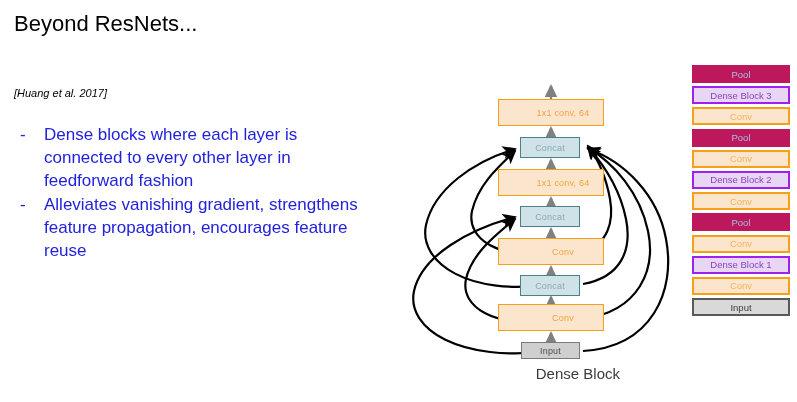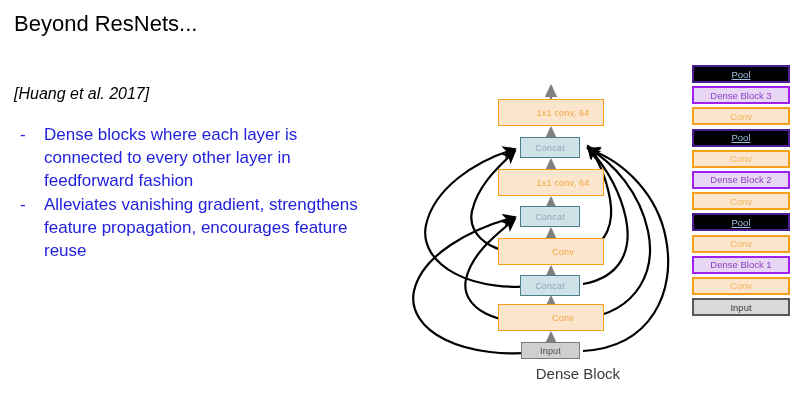--- a/index.html
+++ b/index.html
@@ -24,21 +24,21 @@
     font-size: 22px; line-height: 26px;
     color: #000; white-space: nowrap;
   }
   .title-line2 {
     position: absolute; left: 14px; top: 46px;
     font-size: 25px; line-height: 30px;
     color: #000; white-space: nowrap;
   }
   .citation {
     position: absolute; left: 14px; top: 85px;
-    font-size: 16px; line-height: 15px;
+    font-size: 11px; line-height: 15px;
     font-style: italic; color: #000; white-space: nowrap;
   }
 
   
   .bullets {
     position: absolute; left: 20px; top: 122px;
     width: 345px;
     color: #2222dd;
   }
   .bullet-row {
@@ -114,21 +114,21 @@
     height: 18px;
     margin-bottom: 3.2px;
     display: flex;
     align-items: center;
     justify-content: center;
     font-size: 9.5px;
     white-space: nowrap;
   }
   .arch-block.softmax { background:#f9d7d5; border:2px solid #e8312a; color:#e8312a; }
   .arch-block.fc      { background:#d9ead3; border:2px solid #38761d; color:#7ab55c; }
-  .arch-block.pool    { background:#000000; border:2px solid #4c1d95; color:#9fc0e8;text-decoration:underline; }
+  .arch-block.pool    { background:#be185d; border:2px solid #be185d; color:#9fc0e8; }
   .arch-block.dense   { background:#e8d6f5; border:2px solid #a020f0; color:#8c40c0; }
   .arch-block.conv    { background:#fce5cd; border:2px solid #f6a01a; color:#f3b45c; }
   .arch-block.input   { background:#d9d9d9; border:2px solid #595959; color:#404040; }
 </style>
 </head>
 <body>
 
 <div id="slide">
 
   <div class="title-line1">Beyond ResNets...</div>

